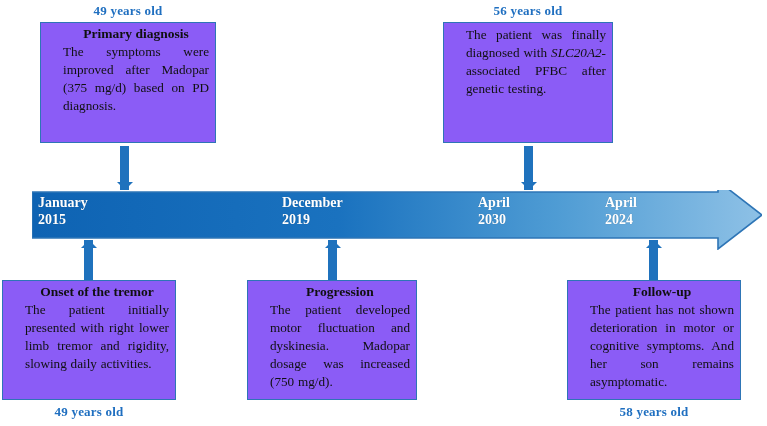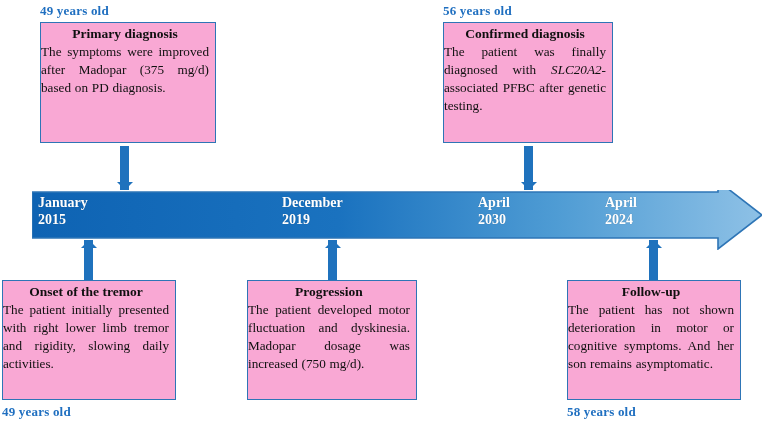--- a/index.html
+++ b/index.html
@@ -12,32 +12,32 @@
   }
   #stage{position:absolute;left:0;top:0;width:767px;height:426px;}
 
   
   .age-label{
     position:absolute;
     color:#1f6fc0;
     font-family:"Liberation Serif",serif;
     font-weight:bold;
     font-size:13px;
-    text-align:left;
+    text-align:center;
     letter-spacing:.2px;
     white-space:nowrap;
   }
 
   
   .event-box{
     position:absolute;
     box-sizing:border-box;
     border:1.6px solid #2e75b6;
-    background:#f9a8d4;
-    padding:3px 6px 4px 0;
+    background:#8b5cf6;
+    padding:3px 6px 4px 22px;
   }
   .event-title{
     display:block;
     text-align:center;
     font-weight:bold;
     font-size:13.5px;
     color:#101010;
     line-height:16px;
     margin-bottom:1px;
     white-space:nowrap;
@@ -97,21 +97,20 @@
   <div class="age-label" style="left:40px;top:3px;width:176px;">49 years old</div>
 
   <div class="age-label" style="left:443px;top:3px;width:170px;">56 years old</div>
 
   <div class="event-box" style="left:40px;top:22px;width:176px;height:121px;">
     <span class="event-title">Primary diagnosis</span>
     <span class="event-body">The symptoms were improved after Madopar (375 mg/d) based on PD diagnosis.</span>
   </div>
 
   <div class="event-box" style="left:443px;top:22px;width:170px;height:121px;">
-    <span class="event-title">Confirmed diagnosis</span>
     <span class="event-body"><span>The patient was finally diagnosed with </span><i>SLC20A2</i><span>-associated PFBC after genetic testing.</span></span>
   </div>
 
   <div class="conn down" style="left:120px;top:146px;height:44px;">
     <div class="stem" style="top:0;height:36px;"></div>
     <div class="head" style="top:36px;"></div>
   </div>
 
   <div class="conn down" style="left:524px;top:146px;height:44px;">
     <div class="stem" style="top:0;height:36px;"></div>

